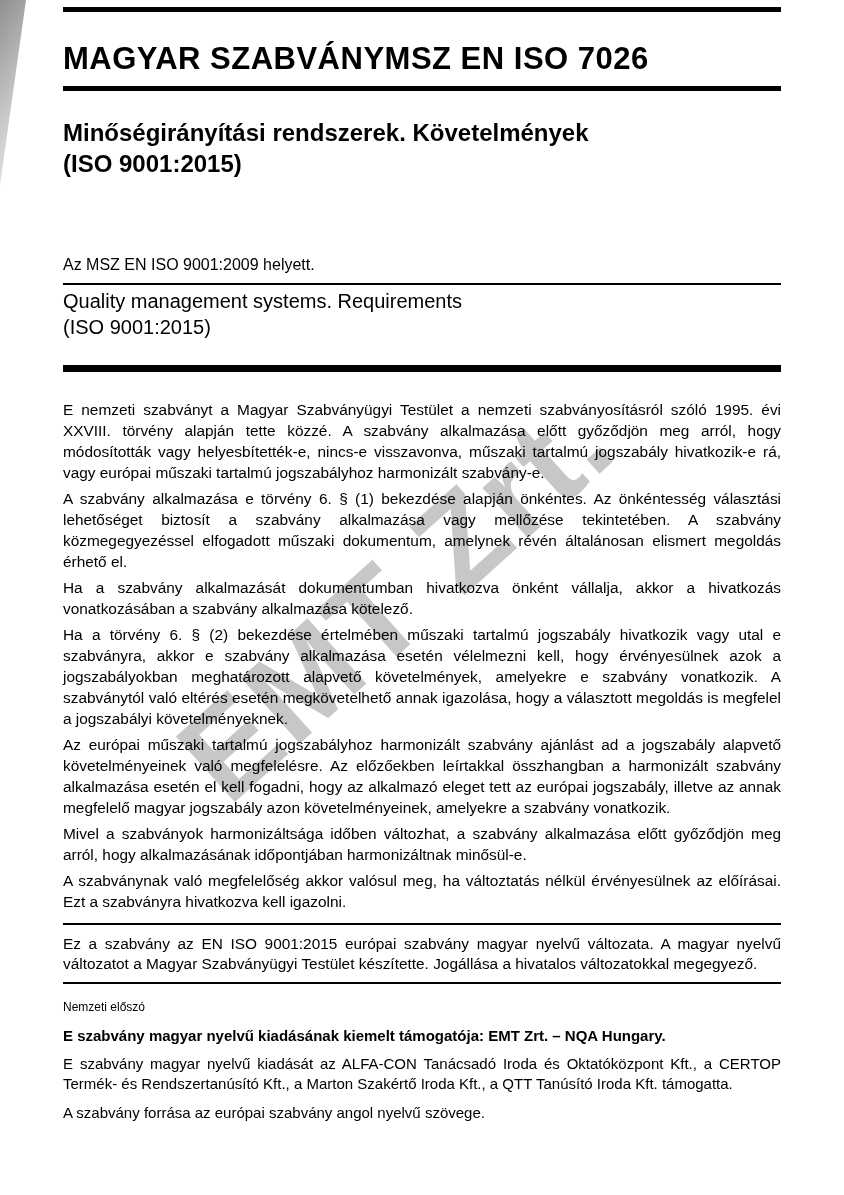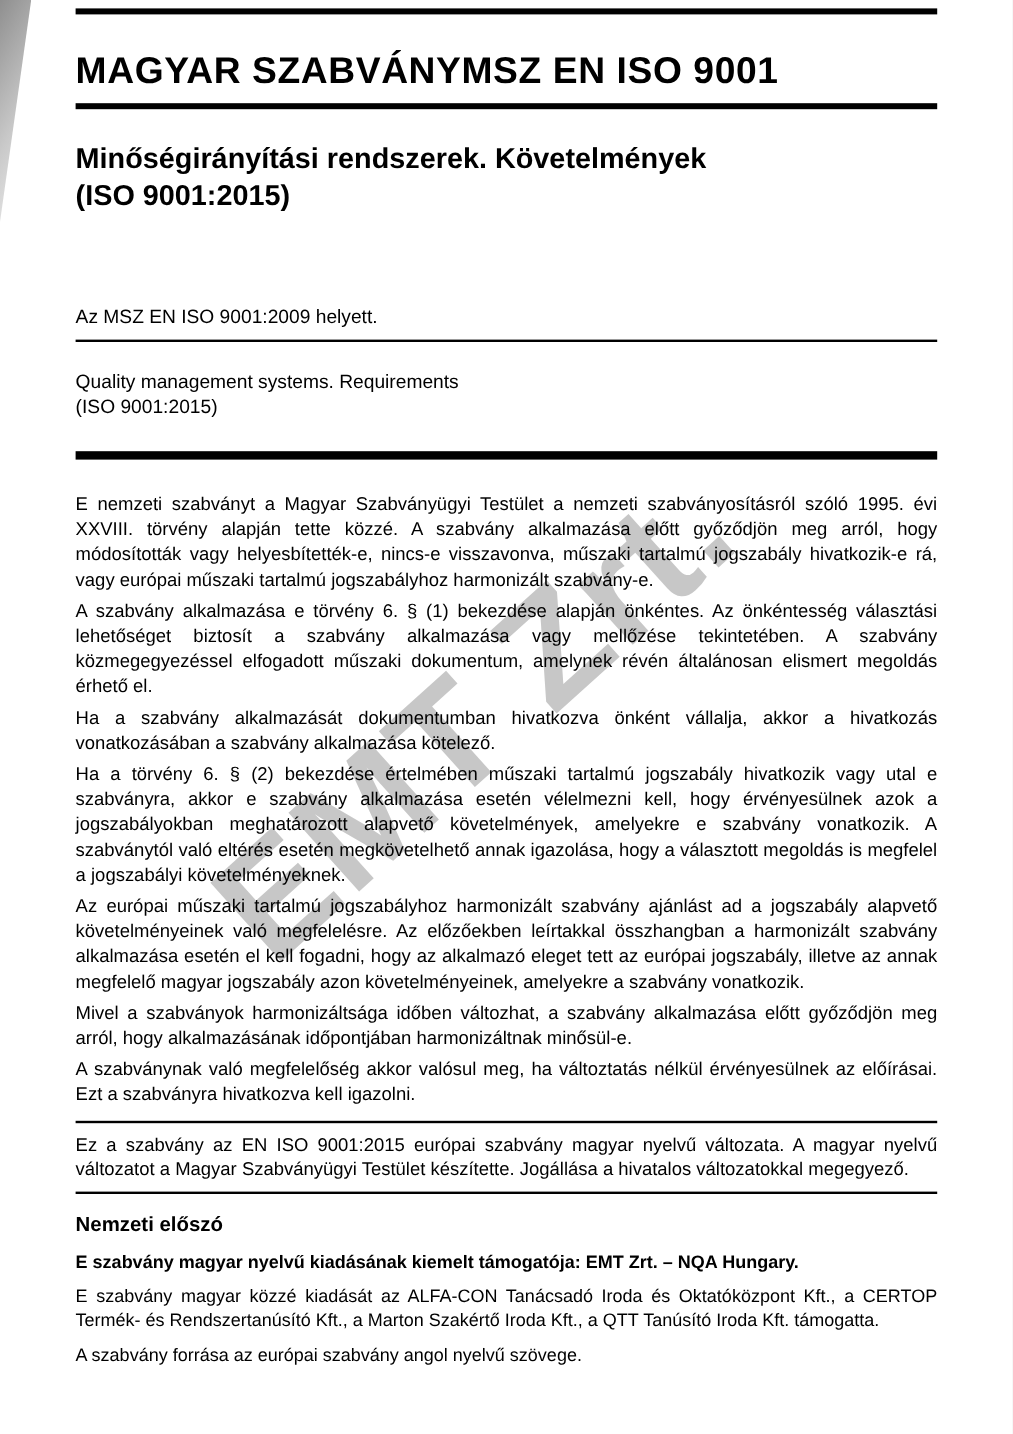--- a/index.html
+++ b/index.html
@@ -45,57 +45,57 @@
 
   .rule-1 { margin-top: 7px; }
   .masthead {
     display: flex; justify-content: flex-start; align-items: baseline;
     padding: 0 0 9px 0;
     font-size: 31px; font-weight: bold; letter-spacing: 0.5px; margin-top: 29px;
   }
   .doc-title { margin-top: 27px; font-size: 24px; font-weight: bold; line-height: 1.28; }
   .supersedes { margin-top: 77px; font-size: 16px; }
   .rule-2 { margin-top: 9px; }
-  .title-en { margin-top: 24px; font-size: 16px; line-height: 1.3; }
+  .title-en { margin-top: 3px; font-size: 20px; line-height: 1.3; }
   .rule-3 { margin-top: 25px; }
 
   .legal { padding: 22px 0 6px 0; }
   .legal p {
     font-size: 15.4px; line-height: 21px;
     text-align: justify; margin: 5px 0;
   }
 
   .bilingual { display: flex; gap: 44px; padding: 9px 0 8px 0; }
   .bilingual .col {
     flex: 1; font-size: 15.4px; line-height: 20px; text-align: justify;
   }
 
   .foreword { margin-top: 16px; }
-  .foreword-heading { font-size: 17px; font-weight: bold; }
+  .foreword-heading { font-size: 12px; font-weight: normal; }
   .sponsor { margin-top: 13px; font-size: 15px; font-weight: bold; }
   .supporters { margin-top: 10px; font-size: 15px; line-height: 20px; text-align: justify; }
   .source { margin-top: 10px; font-size: 15px; }
 </style>
 </head>
 <body>
 
 <div class="page">
 
   <div class="corner-artifact"></div>
 
   <div class="watermark">EMT Zrt.</div>
 
   <div class="content">
 
 
     <div class="rule-thick rule-1"></div>
 
     <div class="masthead">
       <span>MAGYAR SZABVÁNY</span>
-      <span>MSZ EN ISO 9001</span>
+      <span>MSZ EN ISO 7026</span>
     </div>
 
     <div class="rule-thick"></div>
 
     <div class="doc-title">
       <div>Minőségirányítási rendszerek. Követelmények</div>
       <div>(ISO 9001:2015)</div>
     </div>
 
     <div class="supersedes">Az MSZ EN ISO 9001:2009 helyett.</div>
@@ -123,18 +123,18 @@
 
     <div class="bilingual">
       <div class="col">Ez a szabvány az EN ISO 9001:2015 európai szabvány magyar nyelvű változata. A magyar nyelvű változatot a Magyar Szabványügyi Testület készítette. Jogállása a hivatalos változatokkal megegyező.</div>
     </div>
 
     <div class="rule-thin"></div>
 
     <div class="foreword">
       <div class="foreword-heading">Nemzeti előszó</div>
       <div class="sponsor">E szabvány magyar nyelvű kiadásának kiemelt támogatója: EMT Zrt. – NQA Hungary.</div>
-      <div class="supporters">E szabvány magyar közzé kiadását az ALFA-CON Tanácsadó Iroda és Oktatóközpont Kft., a CERTOP Termék- és Rendszertanúsító Kft., a Marton Szakértő Iroda Kft., a QTT Tanúsító Iroda Kft. támogatta.</div>
+      <div class="supporters">E szabvány magyar nyelvű kiadását az ALFA-CON Tanácsadó Iroda és Oktatóközpont Kft., a CERTOP Termék- és Rendszertanúsító Kft., a Marton Szakértő Iroda Kft., a QTT Tanúsító Iroda Kft. támogatta.</div>
       <div class="source">A szabvány forrása az európai szabvány angol nyelvű szövege.</div>
     </div>
 
   </div>
 </div>
 
 </body></html>

